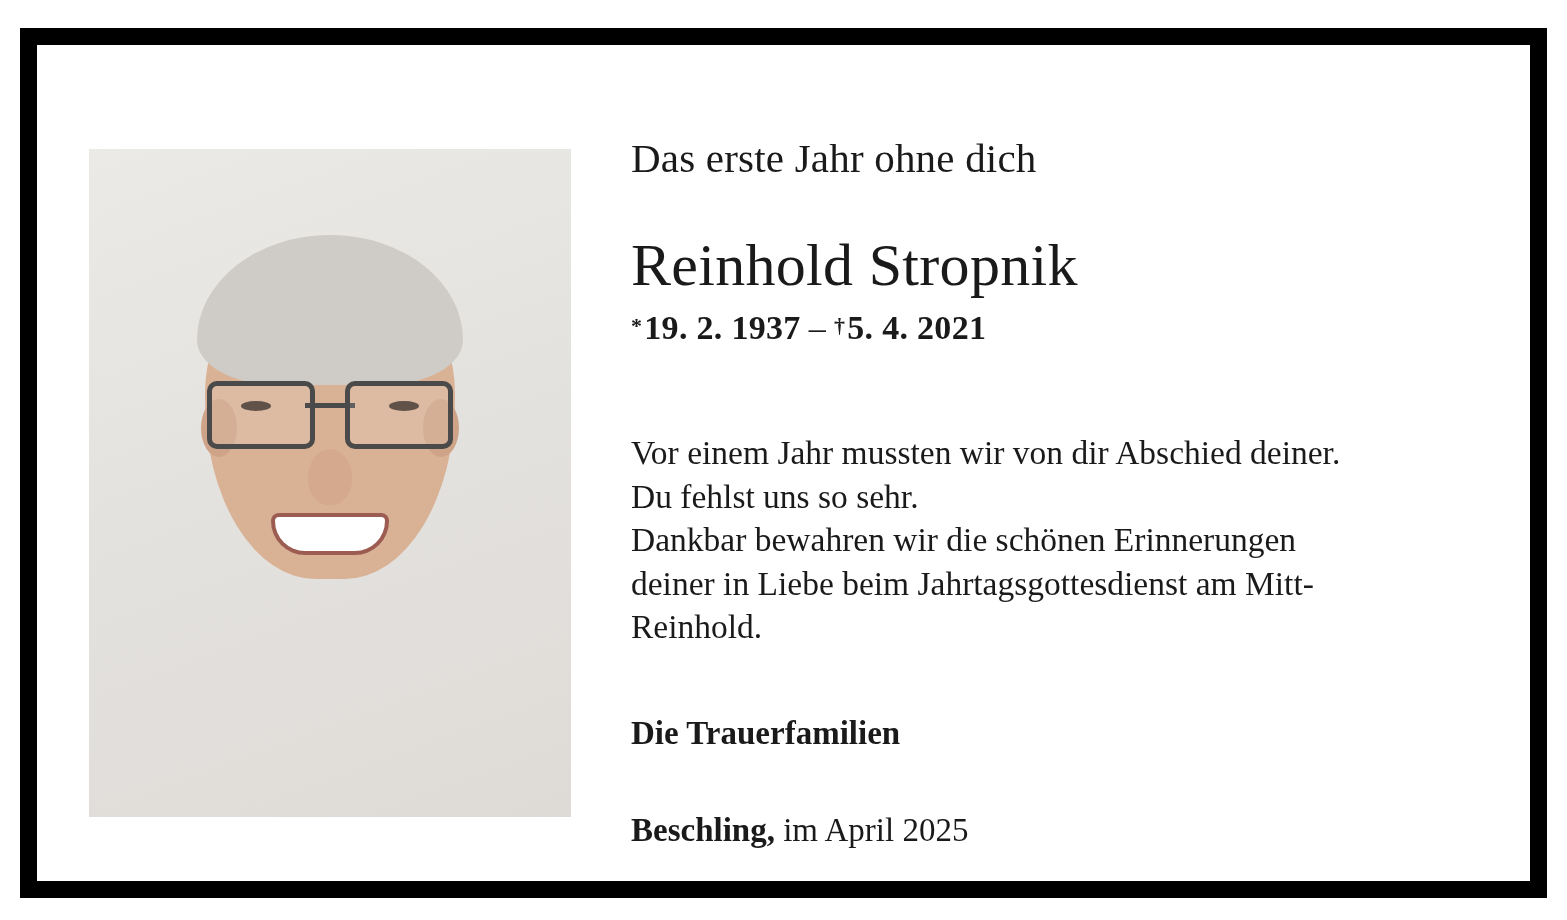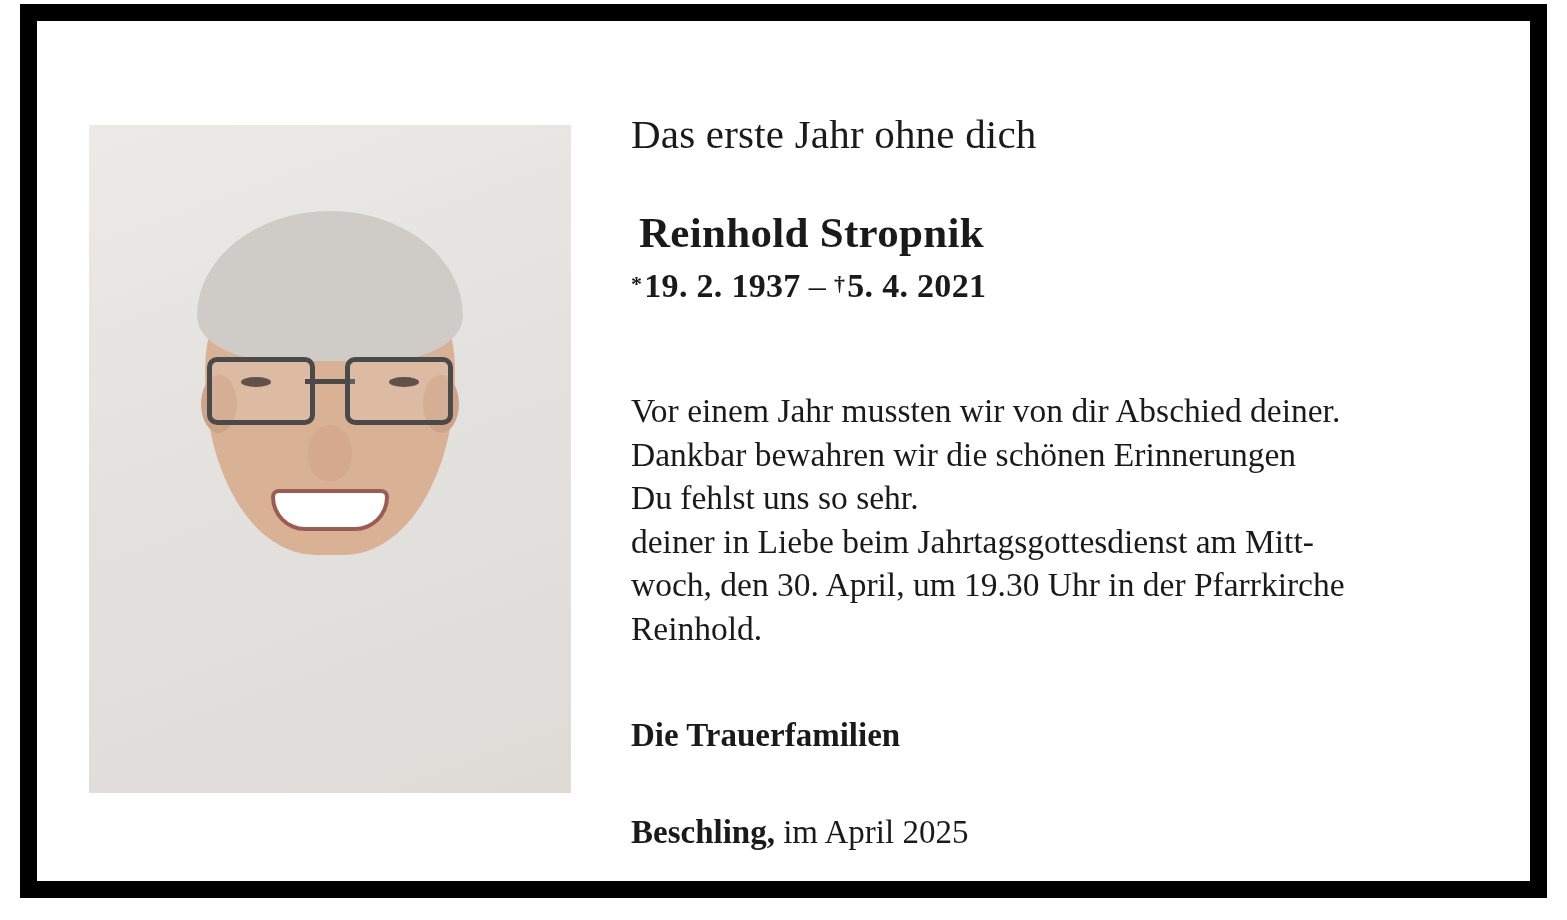--- a/index.html
+++ b/index.html
@@ -13,21 +13,21 @@
     font-family: "Liberation Serif", serif;
     overflow: hidden;
   }
 
   
   .page {
     width: 1567px;
     height: 920px;
     background: #ffffff;
     box-sizing: border-box;
-    padding: 4px 20px 22px 20px;
+    padding: 28px 20px 22px 20px;
   }
 
   
   .frame {
     width: 100%;
     height: 100%;
     box-sizing: border-box;
     border: 17px solid #000000;
     background: #ffffff;
     display: flex;
@@ -185,25 +185,25 @@
     color: #1a1a1a;
   }
   .kicker {
     font-size: 41px;
     line-height: 1.15;
     font-weight: 400;
     letter-spacing: .2px;
     margin: 0 0 52px 0;
   }
   .name {
-    font-size: 43px;
+    font-size: 60px;
     line-height: 1.05;
-    font-weight: 700;
+    font-weight: 400;
     letter-spacing: .3px;
-    margin: 0 0 12px 8px;
+    margin: 0 0 12px 0;
   }
   .dates {
     font-size: 34px;
     font-weight: 700;
     letter-spacing: .3px;
     margin: 0 0 84px 0;
   }
   .dates .sym {
     font-size: 22px;
     vertical-align: 6px;
@@ -265,24 +265,23 @@
         <p class="kicker">Das erste Jahr ohne dich</p>
 
         <h1 class="name">Reinhold Stropnik</h1>
 
         <p class="dates">
           <span class="sym">*</span><span>19. 2. 1937</span><span class="dash">–</span><span class="sym">†</span><span>5. 4. 2021</span>
         </p>
 
         <div class="body-text">
           <span class="ln">Vor einem Jahr mussten wir von dir Abschied deiner.</span>
+          <span class="ln">Du fehlst uns so sehr.</span>
           <span class="ln">Dankbar bewahren wir die schönen Erinnerungen</span>
-          <span class="ln">Du fehlst uns so sehr.</span>
           <span class="ln">deiner in Liebe beim Jahrtagsgottesdienst am Mitt-</span>
-          <span class="ln">woch, den 30. April, um 19.30 Uhr in der Pfarrkirche</span>
           <span class="ln">Reinhold.</span>
         </div>
 
         <p class="family">Die Trauerfamilien</p>
 
         <p class="place-line">
           <span class="place">Beschling,</span><span> im April 2025</span>
         </p>
       </div>
 

